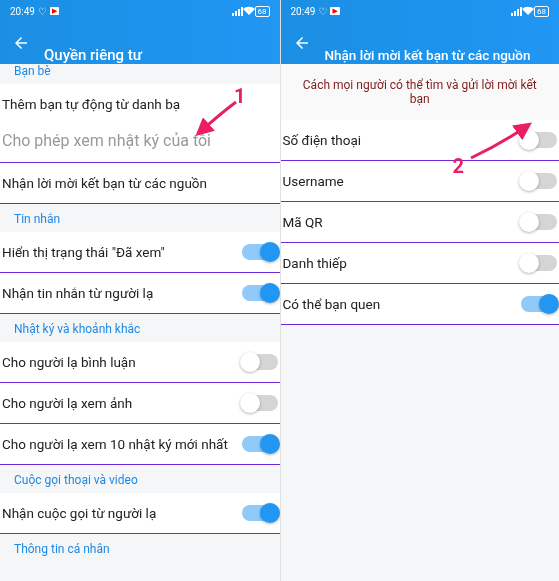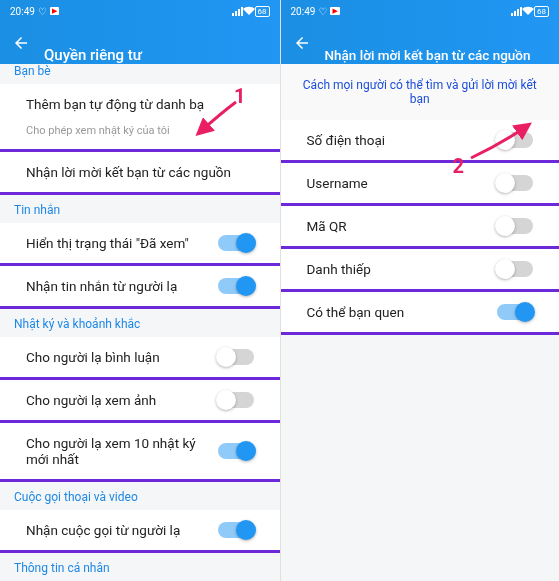--- a/index.html
+++ b/index.html
@@ -13,25 +13,25 @@
     .status-icon { display: inline-block; }
     
     .header { height: 42px; background: linear-gradient(90deg, #1a8fe3, #2196f3); color: #fff; display: flex; align-items: center; padding: 0 12px; gap: 14px; }
     .back-icon { width: 18px; height: 18px; display: flex; align-items: center; justify-content: center; }
     .header-title { font-size: 15px; font-weight: 500; margin-top: 23px; }
     
     .content { flex: 1; overflow-y: auto; }
     
     .section-label { color: #1e88e5; font-size: 12px; padding: 0 14px 6px; background: #f4f6f8; }
     
-    .row { background: #fff; padding: 12px 26px; border-bottom: 3px solid #6d28d9; display: flex; align-items: center; justify-content: space-between; }
+    .row { background: #fff; padding: 12px 2px; border-bottom: 1px solid #6d28d9; display: flex; align-items: center; justify-content: space-between; }
     .row-text { flex: 1; }
     .row-title { font-size: 13.5px; color: #222; }
-    .row-sub { font-size: 11px; color: #999; margin-top: 12px; }
-    .row-hint { font-size: 12px; color: #1d4ed8; text-align: center; padding: 14px 20px; background: #f9f9f9; }
+    .row-sub { font-size: 16px; color: #999; margin-top: 19px; }
+    .row-hint { font-size: 12px; color: #7f1d1d; text-align: center; padding: 14px 20px; background: #f9f9f9; }
     
     .toggle { width: 36px; height: 16px; border-radius: 10px; position: relative; flex-shrink: 0; margin-left: 10px; }
     .toggle::after { content: ''; position: absolute; width: 20px; height: 20px; border-radius: 50%; top: -2px; background: #fff; box-shadow: 0 1px 3px rgba(0,0,0,0.3); }
     .toggle.on { background: #90caf9; }
     .toggle.on::after { right: -2px; background: #2196f3; }
     .toggle.off { background: #d5d5d5; }
     .toggle.off::after { left: -2px; }
     
     .section-gap { height: 8px; background: #f4f6f8; }
     

